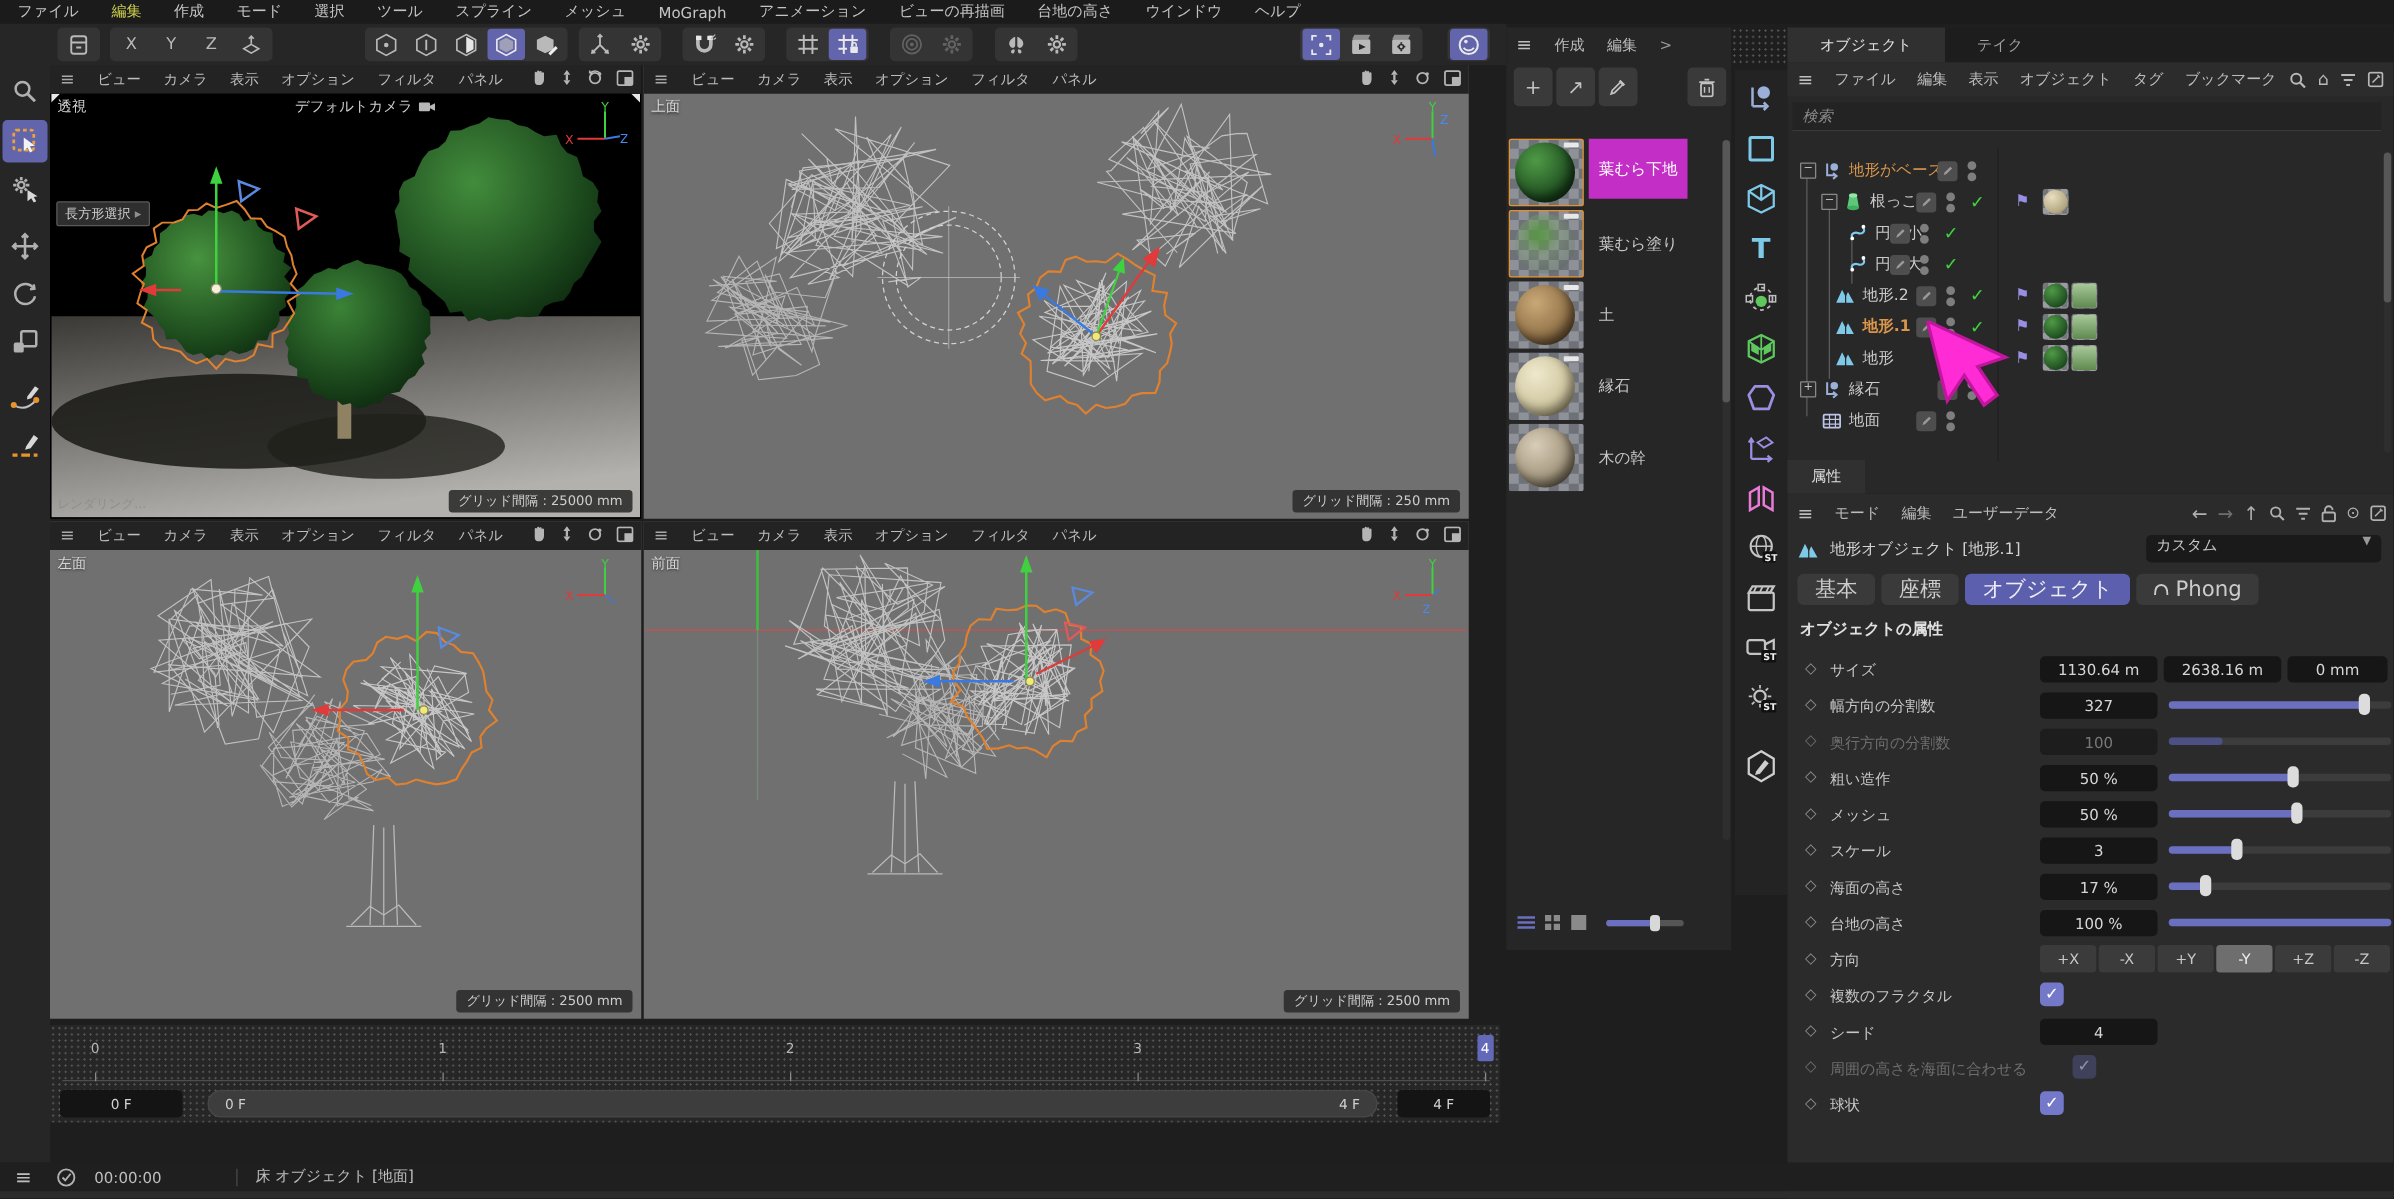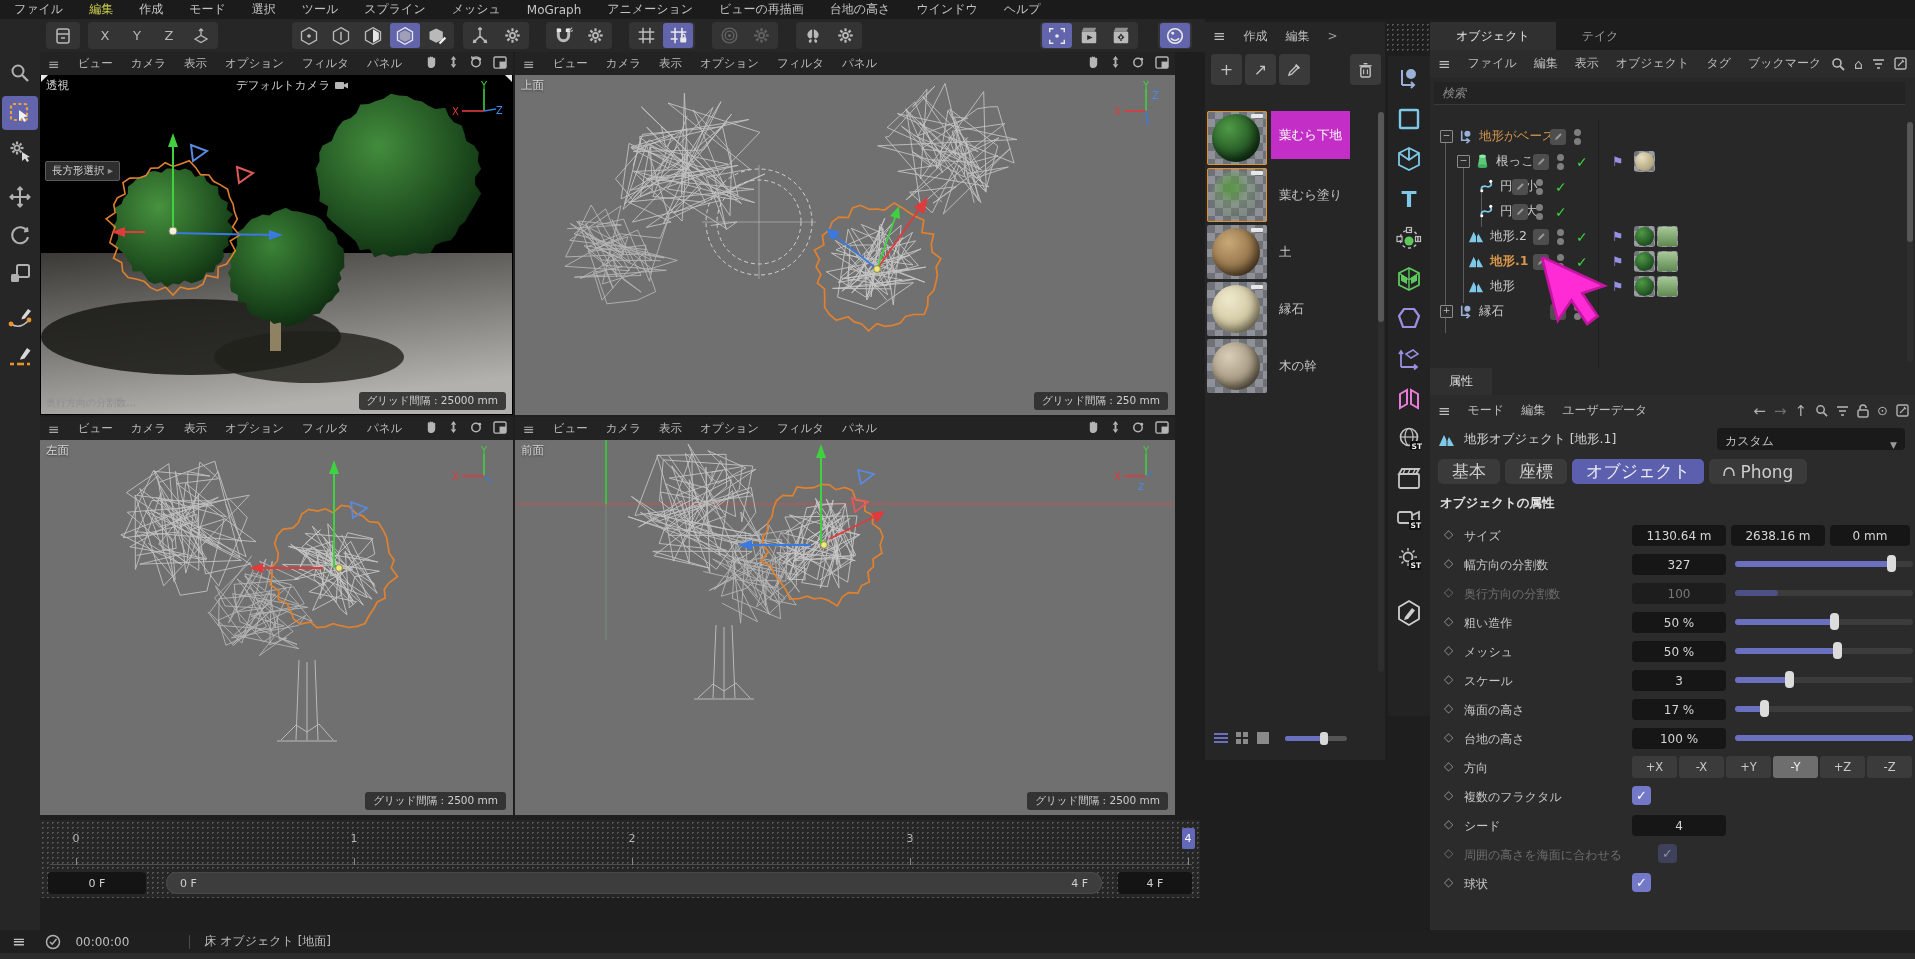--- a/index.html
+++ b/index.html
@@ -81,21 +81,21 @@
   .flagtag{color:#978fe2;font-size:13px;}
   .mthumb{width:21px;height:21px;border-radius:3px;margin-right:2px;background:repeating-conic-gradient(#9a9ca2 0% 25%, #74767c 0% 50%) 0 0/10px 10px;position:relative;overflow:hidden;}
   .mthumb i{position:absolute;inset:1px;border-radius:50%;display:block;}
   .treeline{position:absolute;width:1px;background:#5c5c5c;}
   
   .attrtab{left:1430px;top:368px;width:62px;height:27px;background:#303030;color:#dedede;font-size:12px;display:flex;align-items:center;justify-content:center;}
   .attrpanel{left:1430px;top:395px;width:485px;height:564px;background:#2b2b2b;}
   .atmenu{position:absolute;left:0;top:3px;right:0;height:25px;display:flex;align-items:center;gap:17px;padding-left:8px;font-size:12px;color:#bdbdbd;}
   .aticons{position:absolute;right:6px;top:3px;height:25px;display:flex;align-items:center;gap:8px;color:#b0b0b0;font-size:13px;}
   .objtitle{position:absolute;left:8px;top:36px;font-size:12.5px;color:#d2d2d2;display:flex;gap:8px;}
-  .preset{position:absolute;right:10px;top:33px;width:172px;height:22px;background:#1a1a1a;border-radius:4px;font-size:12px;color:#c8c8c8;display:flex;align-items:flex-end;padding:0 8px;justify-content:space-between;}
+  .preset{position:absolute;right:10px;top:33px;width:172px;height:22px;background:#1a1a1a;border-radius:4px;font-size:12px;color:#c8c8c8;display:flex;align-items:flex-start;padding:0 8px;justify-content:space-between;}
   .atabs{position:absolute;left:8px;top:64px;display:flex;gap:5px;}
   .atab{height:25px;padding:0 14px;background:#3a3a3a;border-radius:5px;font-size:17px;color:#cccccc;display:flex;align-items:center;gap:5px;}
   .atab.on{background:#5b5fae;color:#eeeef2;}
   .atsection{position:absolute;left:10px;top:100px;font-size:12.5px;color:#e0e0e0;font-weight:bold;}
   .arow{position:absolute;left:0;right:0;height:23px;}
   .arow .diam{position:absolute;left:14px;top:3px;color:#909090;font-size:12px;}
   .arow .albl{position:absolute;left:34px;top:4px;font-size:12px;color:#c6c6c6;white-space:nowrap;}
   .arow.dis .diam,.arow.dis .albl{color:#6e6e6e;}
   .vbox{position:absolute;top:1px;height:21px;background:#161616;border-radius:4px;font-size:12px;color:#d6d6d6;display:flex;align-items:center;justify-content:center;}
   .arow.dis .vbox{color:#787878;background:#1d1d1d;}
@@ -508,21 +508,21 @@
       <div class="axisg">
         <svg width="56" height="52" viewBox="0 0 56 52">
             <line x1="38" y1="30" x2="38" y2="8" stroke="#3fd13f" stroke-width="1.6"></line>
             <text x="35" y="8" fill="#3fd13f" font-size="10">Y</text>
             <line x1="38" y1="30" x2="16" y2="30" stroke="#e03a3a" stroke-width="1.6"></line>
             <text x="6" y="34" fill="#e03a3a" font-size="10">X</text>
             <line x1="38" y1="30" x2="50" y2="28" stroke="#3a7ae0" stroke-width="1.6"></line>
             <text x="50" y="33" fill="#4a8af0" font-size="10">Z</text>
           </svg>
       </div>
-      <div class="vpstatus">奥行方向の分割数...</div>
+      <div class="vpstatus">レンダリング...</div>
       <div class="gridlabel">グリッド間隔 : 25000 mm</div>
     </div>
   </div>
 
   <div class="abs vp" style="left:515px;top:52px;width:660px;height:363px;">
     <div class="vphead">
       <span class="burger">≡</span>
       <span class="vm">ビュー</span>
       <span class="vm">カメラ</span>
       <span class="vm">表示</span>
@@ -1184,20 +1184,41 @@
                 <path d="M1 9 L2 6.5 L7 1.5 L8.5 3 L3.5 8 Z" fill="#9a9a9a"></path>
               </svg>
             </div>
           </div>
         <div class="togg" style="left:144px;flex-direction:column;gap:2px;">
             <div class="dot2"></div>
             <div class="dot2"></div>
           </div>
       </div>
 
+      <div class="trow" style="top:205px;padding-left:27px;">
+        <svg width="17" height="17" viewBox="0 0 18 18">
+            <rect x="2" y="4" width="14" height="11" rx="1" fill="none" stroke="#bcc4e8" stroke-width="1.5"></rect>
+            <line x1="2" y1="8" x2="16" y2="8" stroke="#bcc4e8" stroke-width="1"></line>
+            <line x1="2" y1="12" x2="16" y2="12" stroke="#bcc4e8" stroke-width="1"></line>
+            <line x1="7" y1="4" x2="7" y2="15" stroke="#bcc4e8" stroke-width="1"></line>
+            <line x1="12" y1="4" x2="12" y2="15" stroke="#bcc4e8" stroke-width="1"></line>
+          </svg>
+        <span class="nm">地面</span>
+        <div class="togg" style="left:103px;">
+            <div class="pencil">
+              <svg width="9" height="9" viewBox="0 0 10 10">
+                <path d="M1 9 L2 6.5 L7 1.5 L8.5 3 L3.5 8 Z" fill="#9a9a9a"></path>
+              </svg>
+            </div>
+          </div>
+        <div class="togg" style="left:127px;flex-direction:column;gap:2px;">
+            <div class="dot2"></div>
+            <div class="dot2"></div>
+          </div>
+      </div>
     </div>
     <div class="vscroll" style="right:2px;top:100px;height:240px;">
         <div class="vthumb" style="top:0;height:120px;"></div>
       </div>
   </div>
 
   <div class="abs attrtab">属性</div>
   <div class="abs attrpanel">
     <div class="atmenu">
       <span class="burger" style="font-size:15px;">≡</span>

